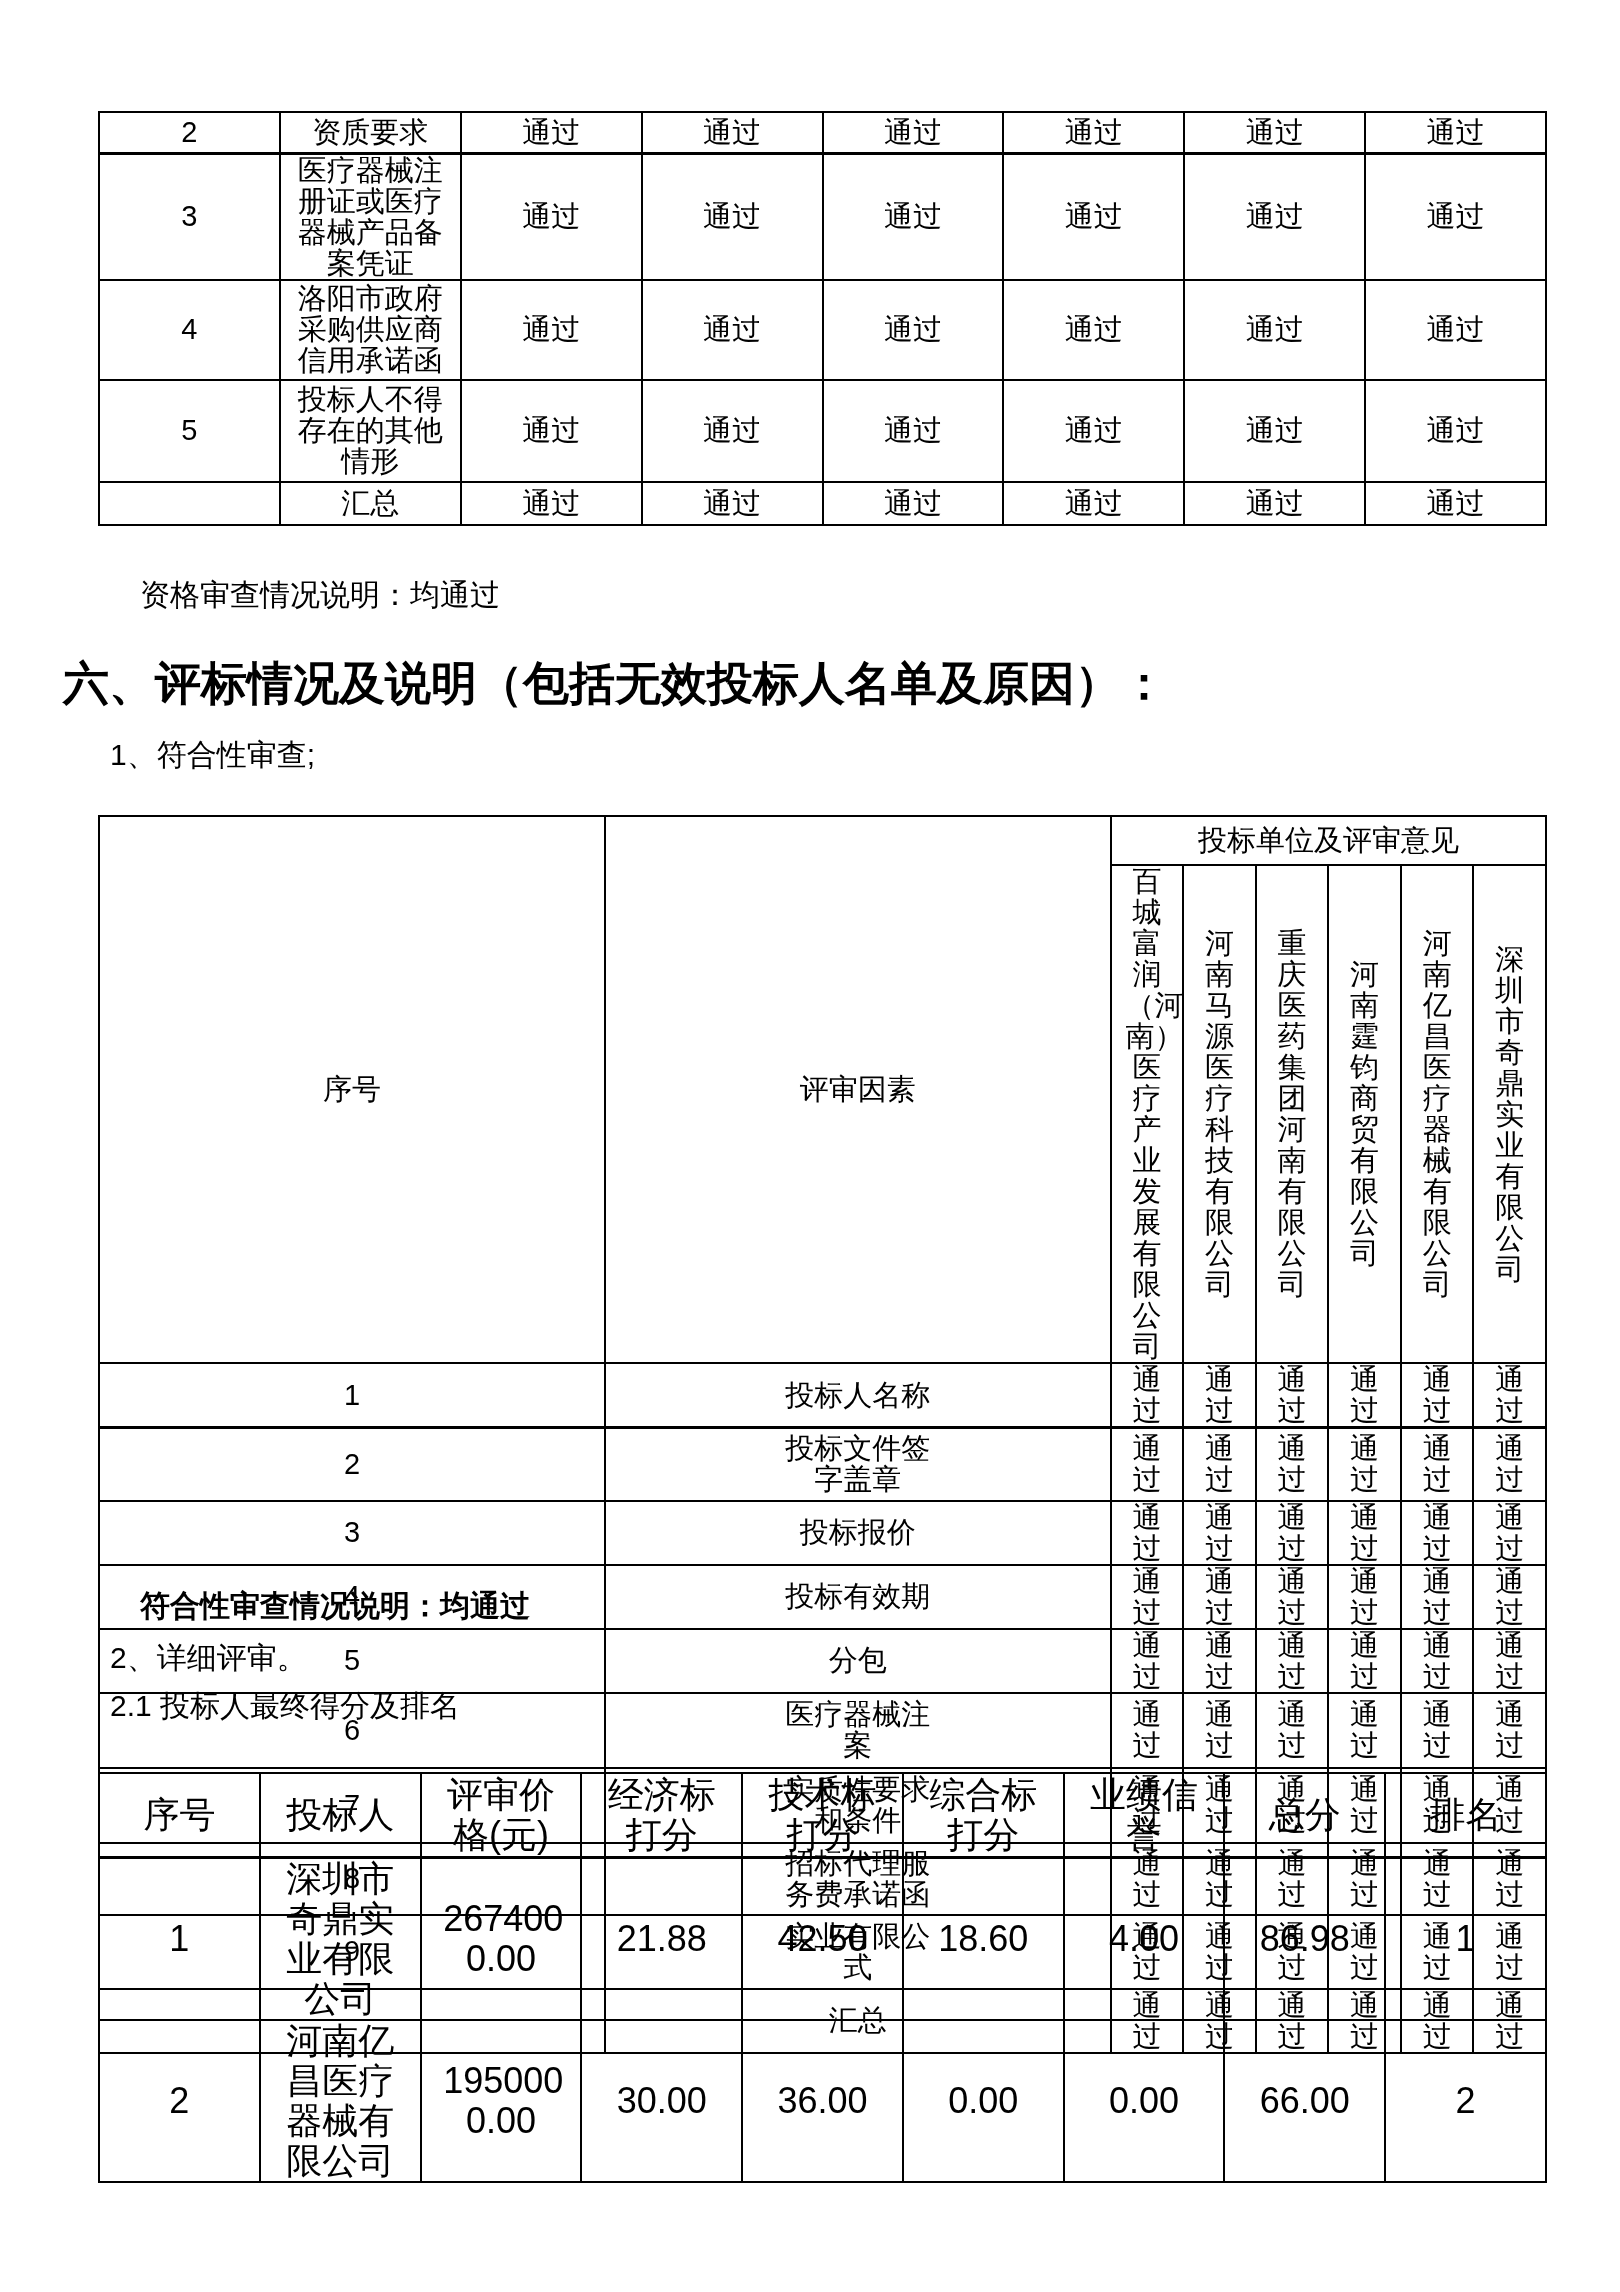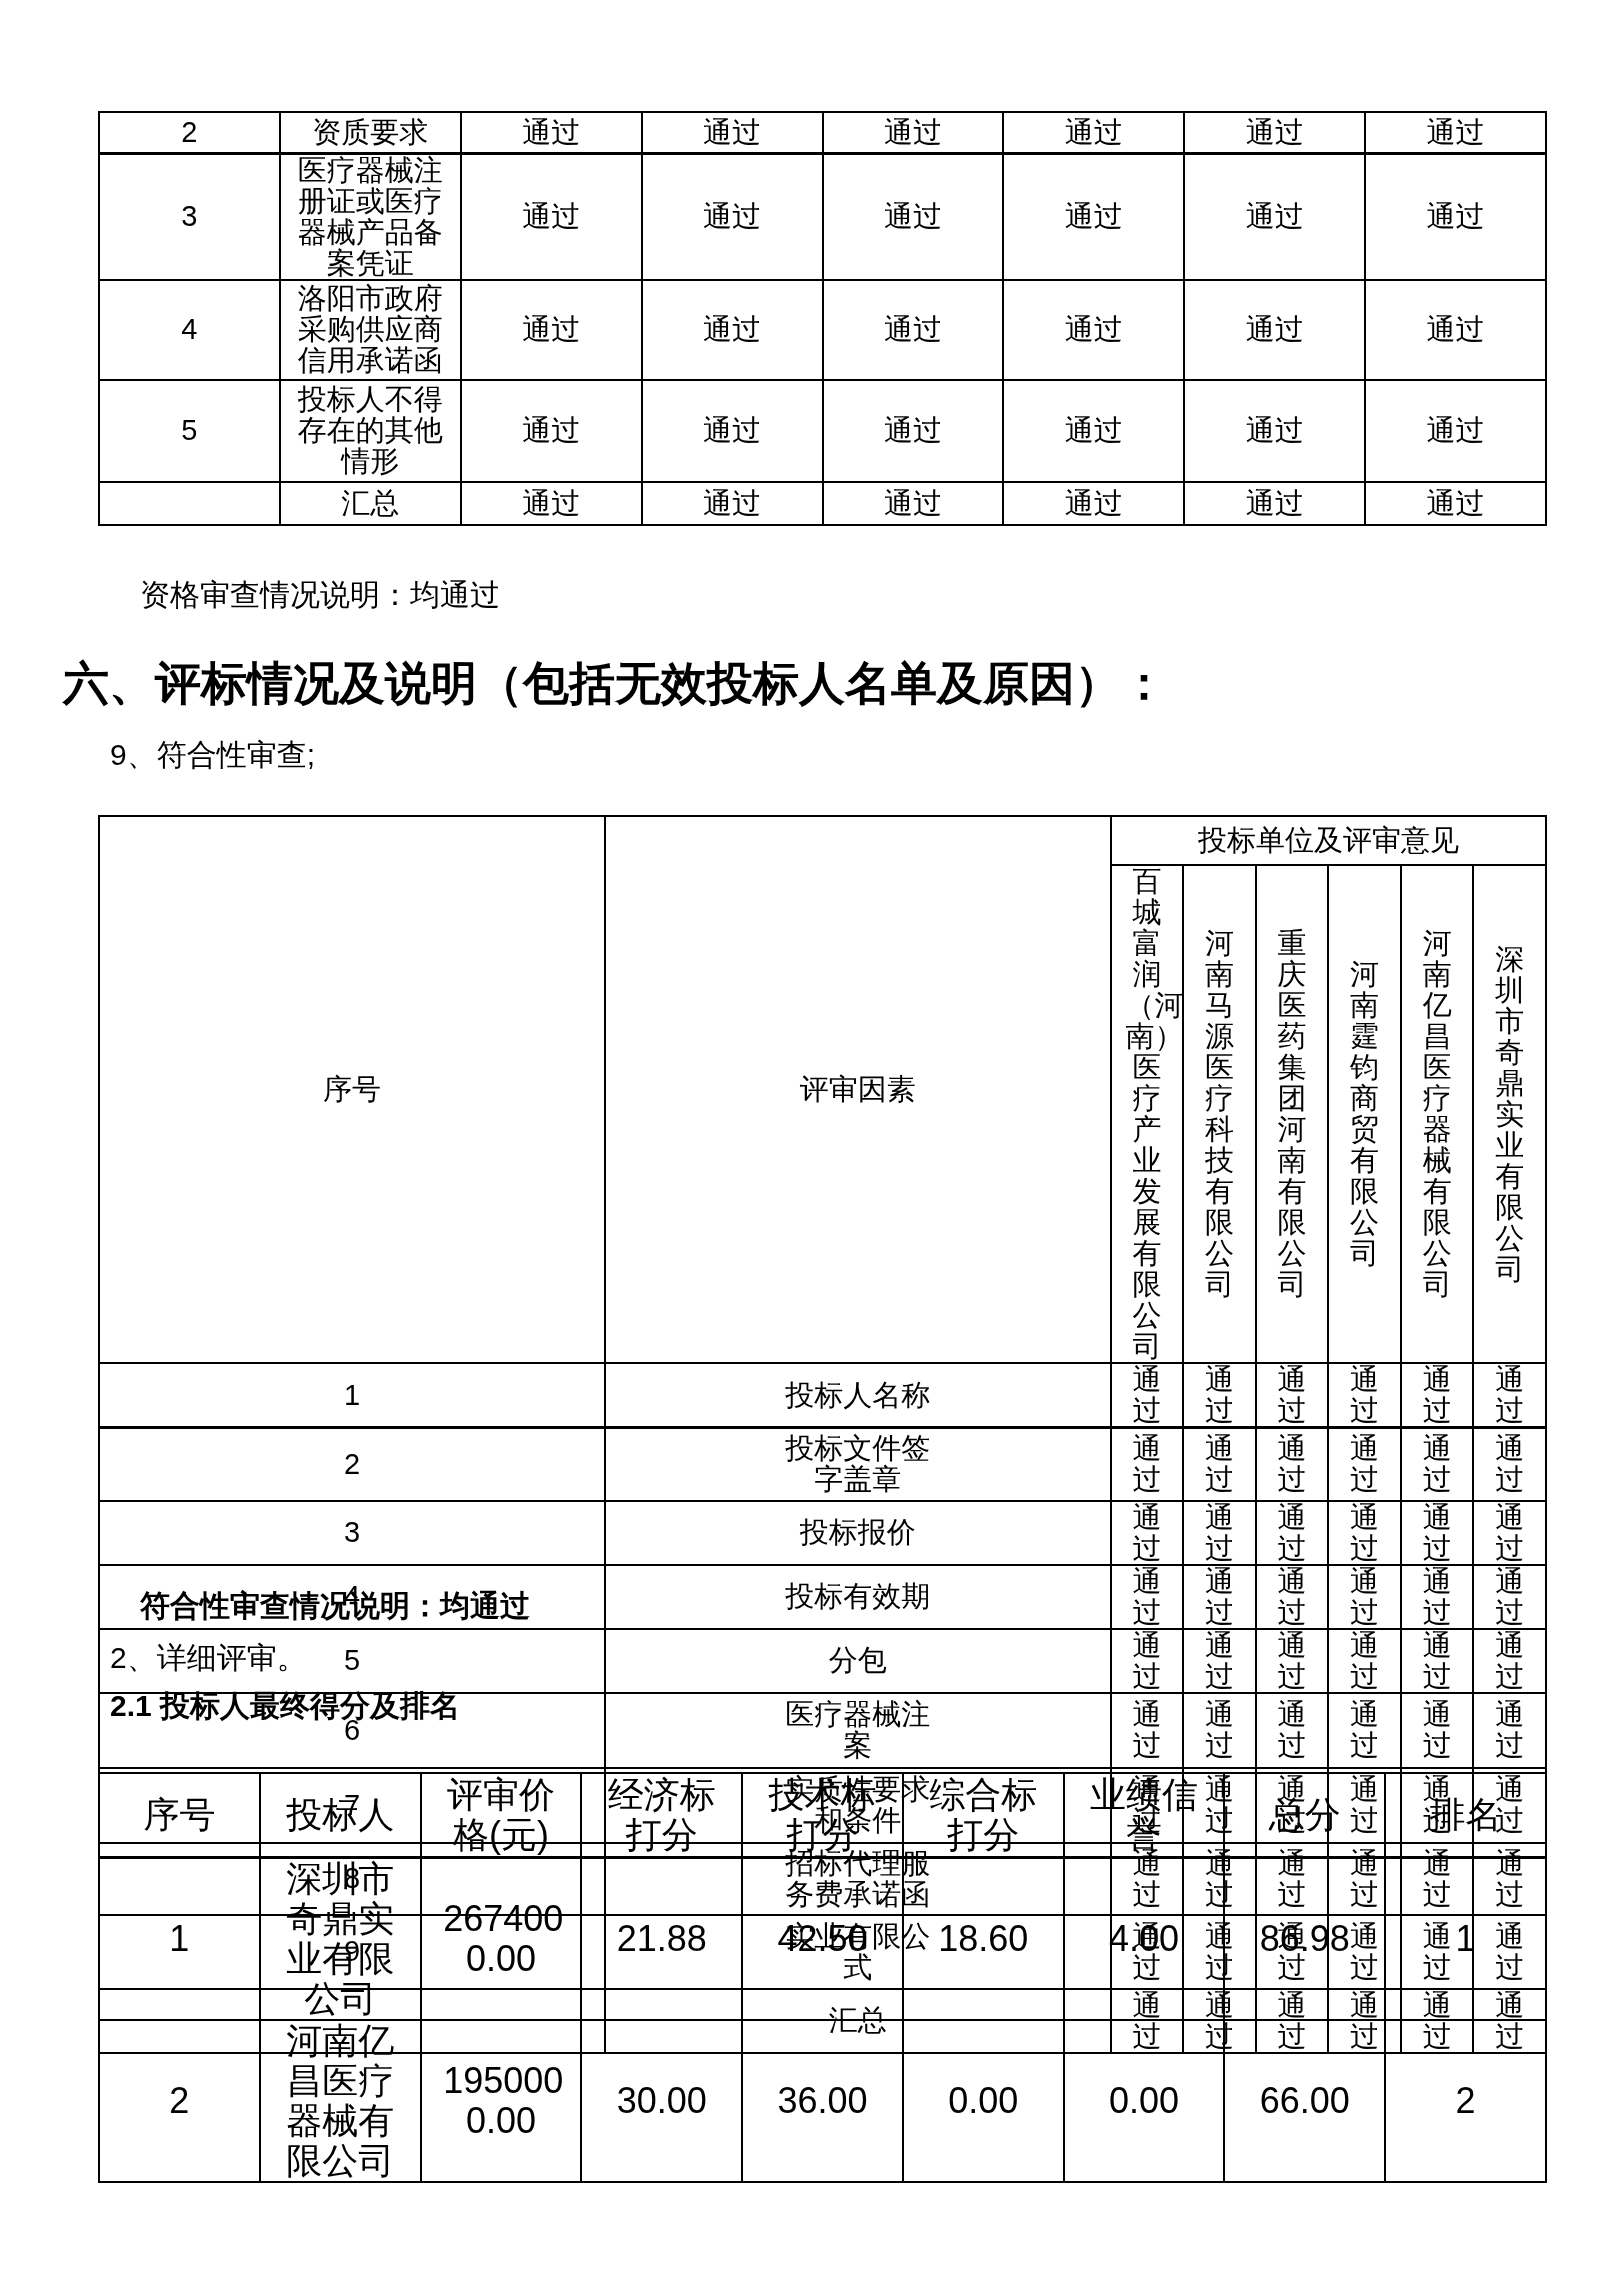--- a/index.html
+++ b/index.html
@@ -59,21 +59,21 @@
   .txt{position:absolute;font-size:30px;line-height:35px;white-space:nowrap;}
   .note1{top:541px;left:140px;margin-top:36px;}
   .note2{top:595px;left:140px;}
   .heading{
     position:absolute;top:653px;left:63px;
     font-size:46px;font-weight:bold;white-space:nowrap;
   }
   .item1{top:737px;left:110px;}
   .note3{top:1588px;left:140px;font-weight:bold;}
   .item2{top:1640px;left:110px;}
-  .item3{top:1688px;left:110px;font-weight:bold;}
+  .item3{top:1688px;left:110px;}
 </style>
 </head>
 <body>
 
 <div class="page">
 
   <table id="t1">
     <tbody>
         <tr>
           <td>2</td>
@@ -132,21 +132,21 @@
           <td>通过</td>
           <td>通过</td>
         </tr>
       </tbody>
   </table>
 
   <div class="txt note1">资格审查情况说明：均通过</div>
 
   <div class="heading">六、评标情况及说明（包括无效投标人名单及原因）：</div>
 
-  <div class="txt item1">9、符合性审查;</div>
+  <div class="txt item1">1、符合性审查;</div>
 
   <table id="t2">
     <thead>
       <tr>
         <td rowspan="2">序号</td>
         <td rowspan="2">评审因素</td>
         <td colspan="6">投标单位及评审意见</td>
       </tr>
       <tr>
         <td>百城富润

